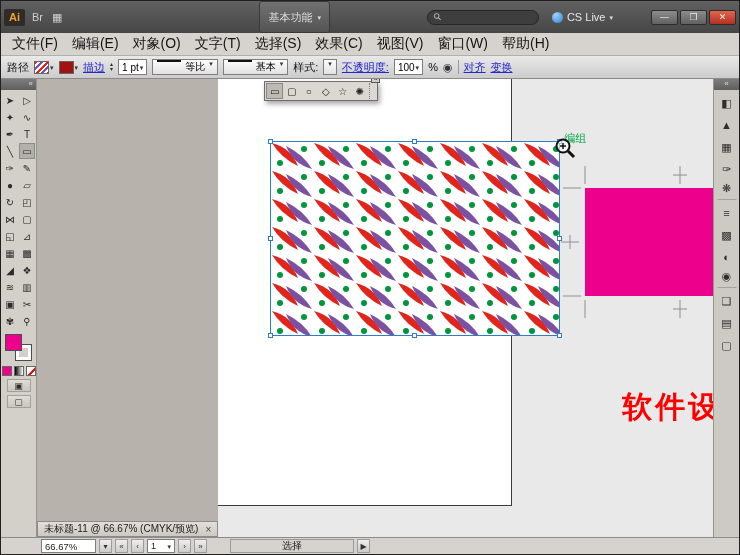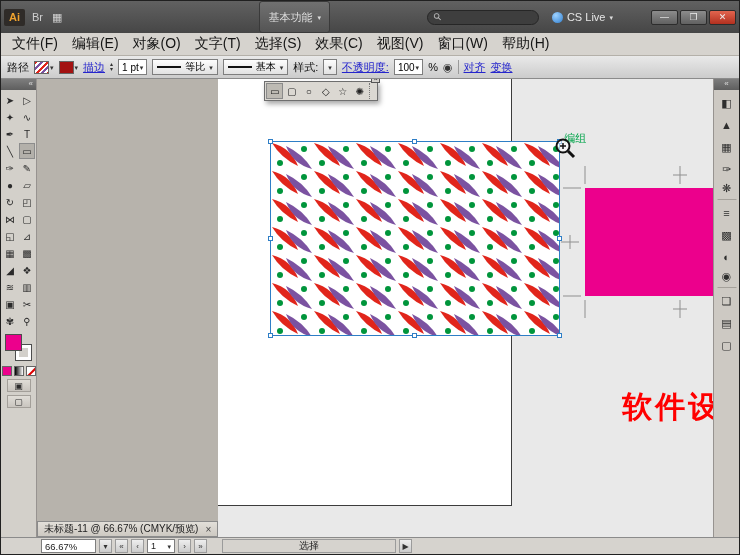--- a/index.html
+++ b/index.html
@@ -39,21 +39,21 @@
   .cb-label{font-size:11px;color:#111;white-space:nowrap;}
   .cb-link{font-size:11px;color:#2626cc;text-decoration:underline;cursor:pointer;white-space:nowrap;}
   .swcombo{display:flex;align-items:center;gap:1px;}
   .sw{width:15px;height:13px;border:1px solid #666;display:inline-block;}
   .sw.fillpat{background:repeating-linear-gradient(135deg,#e1251b 0 2px,#fff 2px 4px,#7b52a1 4px 6px,#fff 6px 8px);}
   .sw.strokecol{background:#a31212;}
   .updown{display:flex;flex-direction:column;font-size:6px;line-height:5px;color:#333;}
   .fieldbox{background:#fff;border:1px solid #7e7e7e;height:16px;display:flex;align-items:center;
     padding:0 3px;font-size:10px;gap:1px;white-space:nowrap;}
   .dropbox{background:linear-gradient(#fdfdfd,#e2e2e2);border:1px solid #7e7e7e;height:16px;display:flex;
-    align-items:center;padding:0 4px;font-size:10px;gap:4px;white-space:nowrap;}
+    align-items:flex-start;padding:0 4px;font-size:10px;gap:4px;white-space:nowrap;}
   .linesw{width:24px;height:2px;background:#111;}
   .vsep{width:1px;height:14px;background:#9a9a9a;}
   .cb-icon{font-size:11px;color:#333;}
 
   
   .main{flex:1;display:flex;min-height:0;}
 
   
   .toolpanel{flex:0 0 36px;background:#d3d0ca;border-right:1px solid #979390;display:flex;
     flex-direction:column;align-items:center;}
@@ -114,21 +114,21 @@
 
   
   .statusbar{flex:0 0 17px;background:#d6d3ce;border-top:1px solid #8b8b8b;display:flex;align-items:center;
     gap:3px;padding-left:40px;font-size:10px;color:#222;}
   .zoom-box{width:55px;height:14px;background:#fff;border:1px solid #7e7e7e;display:flex;align-items:center;
     padding:0 3px;font-size:9.5px;}
   .sb-btn{width:13px;height:14px;display:flex;align-items:center;justify-content:center;border:1px solid #9b9b9b;
     background:linear-gradient(#eee,#ccc);font-size:8px;color:#333;}
   .page-box{width:28px;height:14px;background:#fff;border:1px solid #7e7e7e;display:flex;align-items:center;
     justify-content:space-between;padding:0 3px;font-size:9px;}
-  .status-field{margin-left:12px;width:174px;height:14px;border:1px solid #9b9b9b;display:flex;align-items:center;
+  .status-field{margin-left:20px;width:124px;height:14px;border:1px solid #9b9b9b;display:flex;align-items:center;
     justify-content:center;}
 </style>
 </head>
 <body>
 
 <div class="window">
 
   <div class="titlebar">
     <div class="ai-logo">Ai</div>
     <span class="tb-icon">Br</span>

